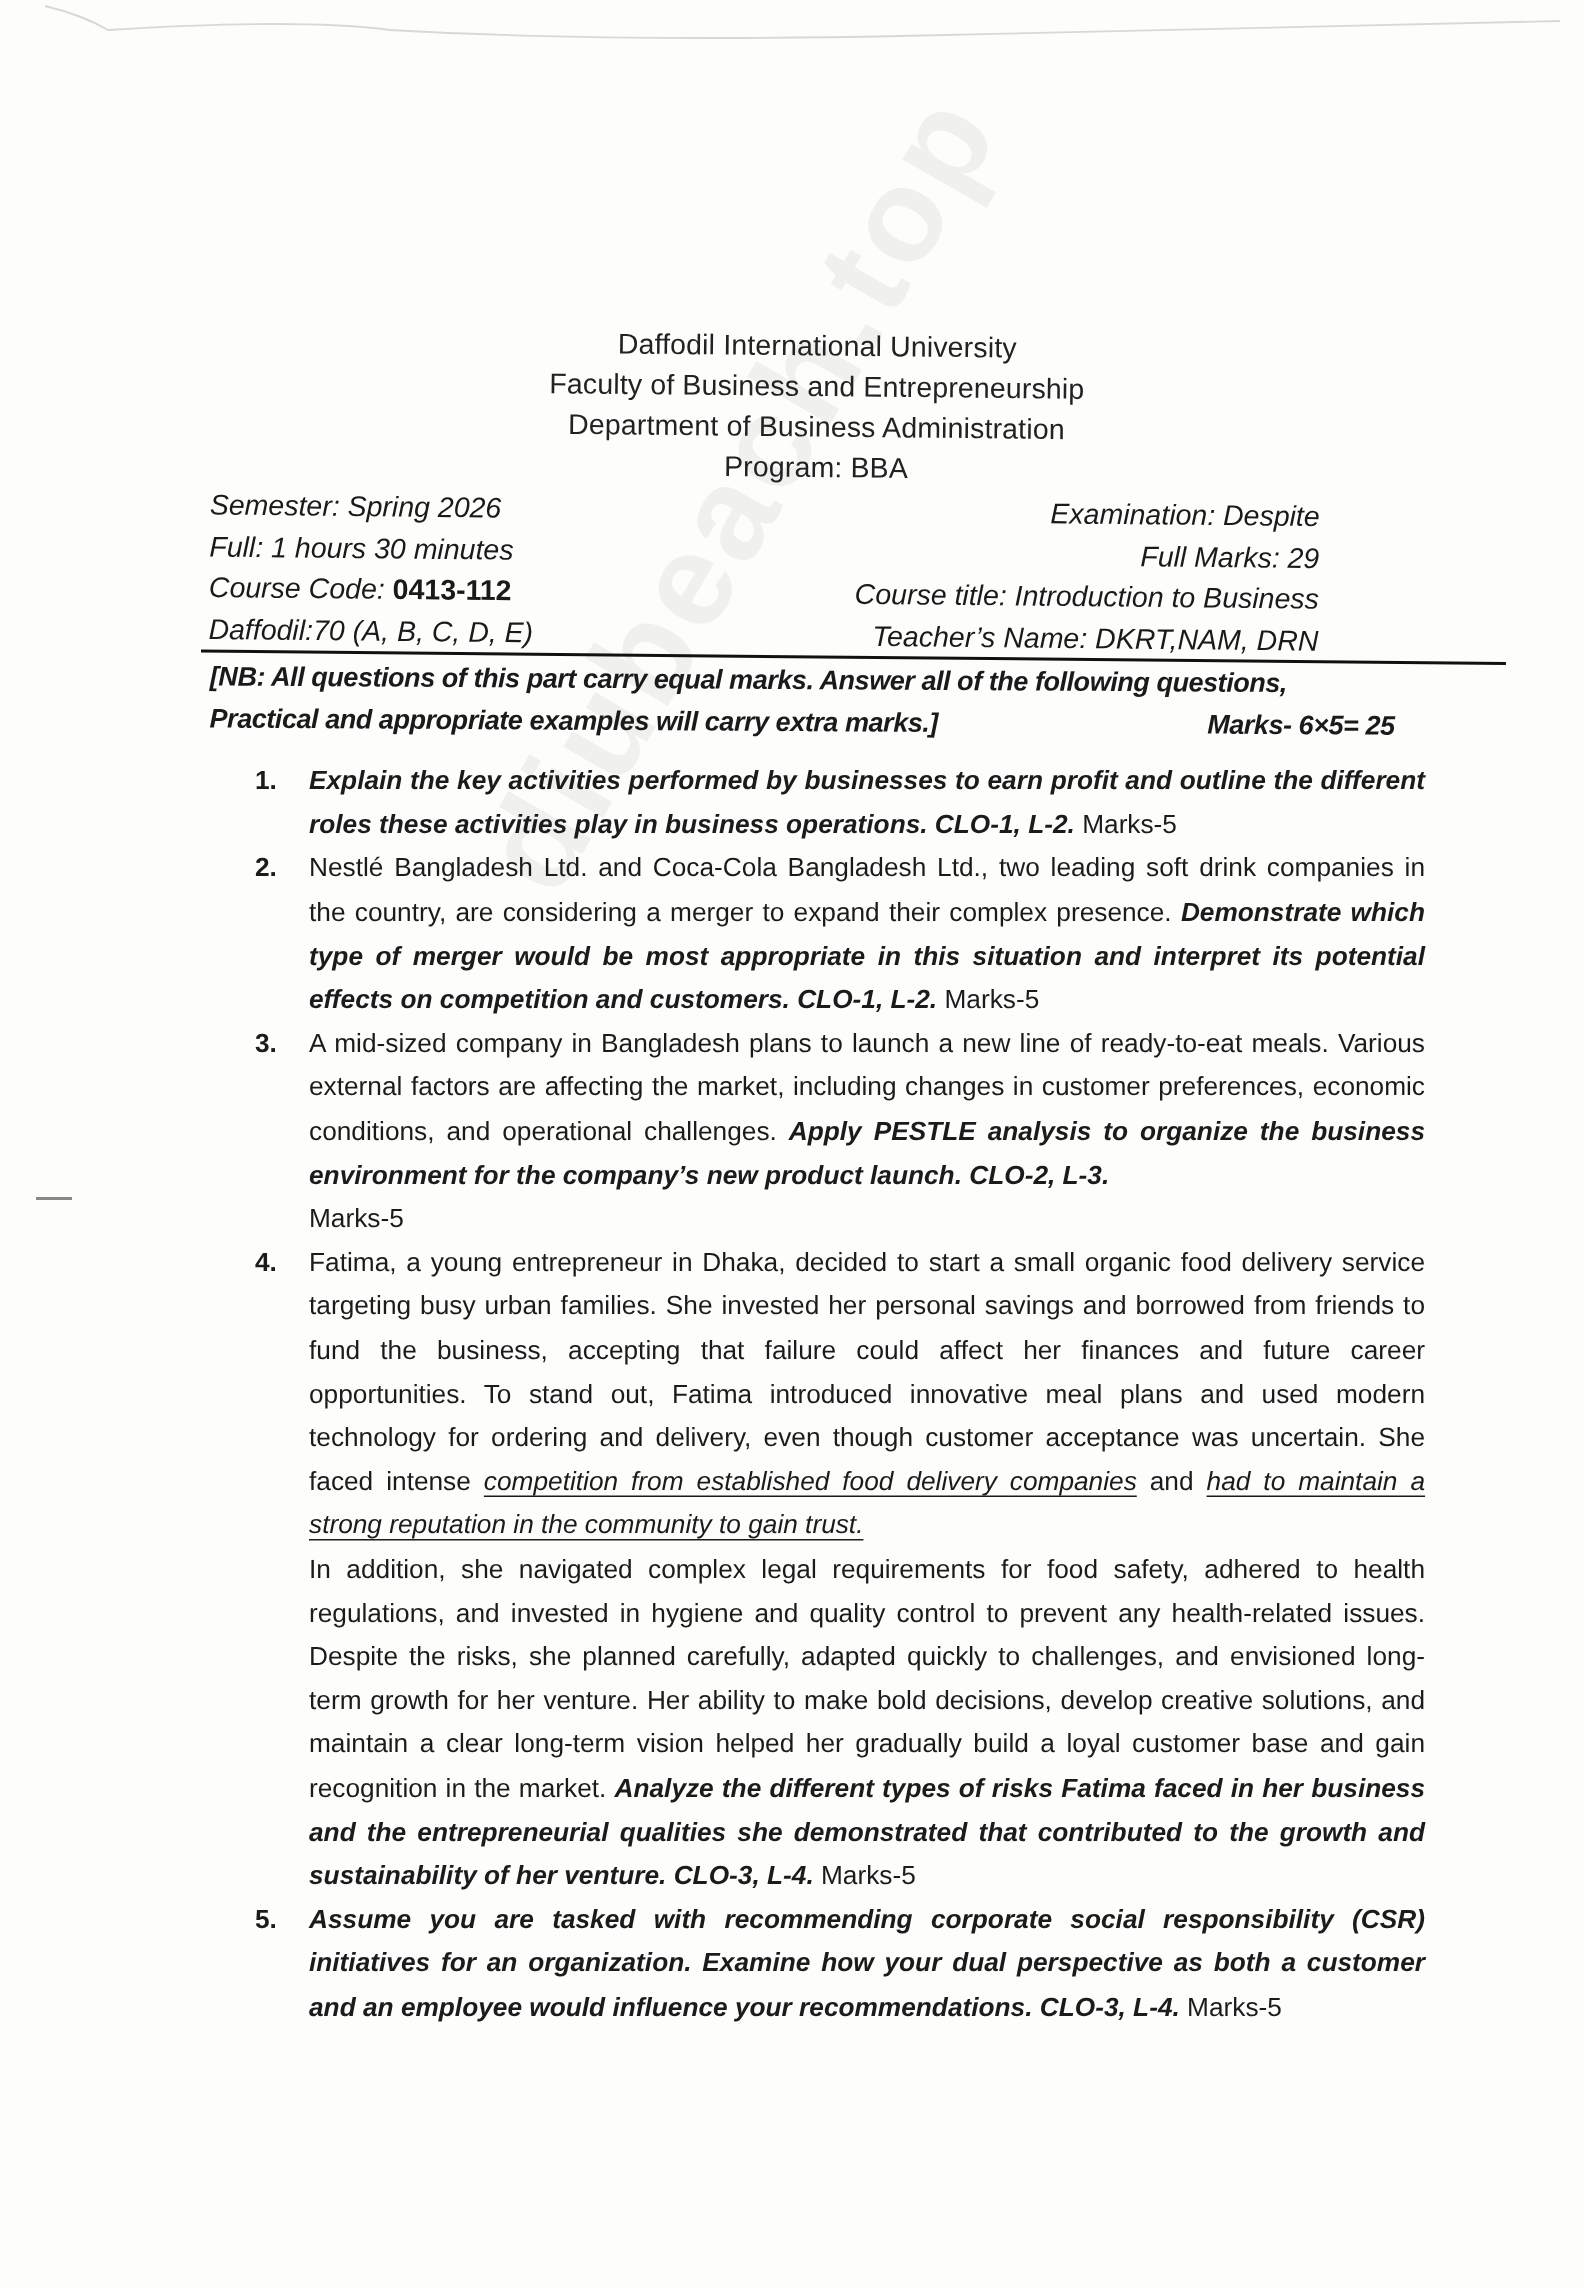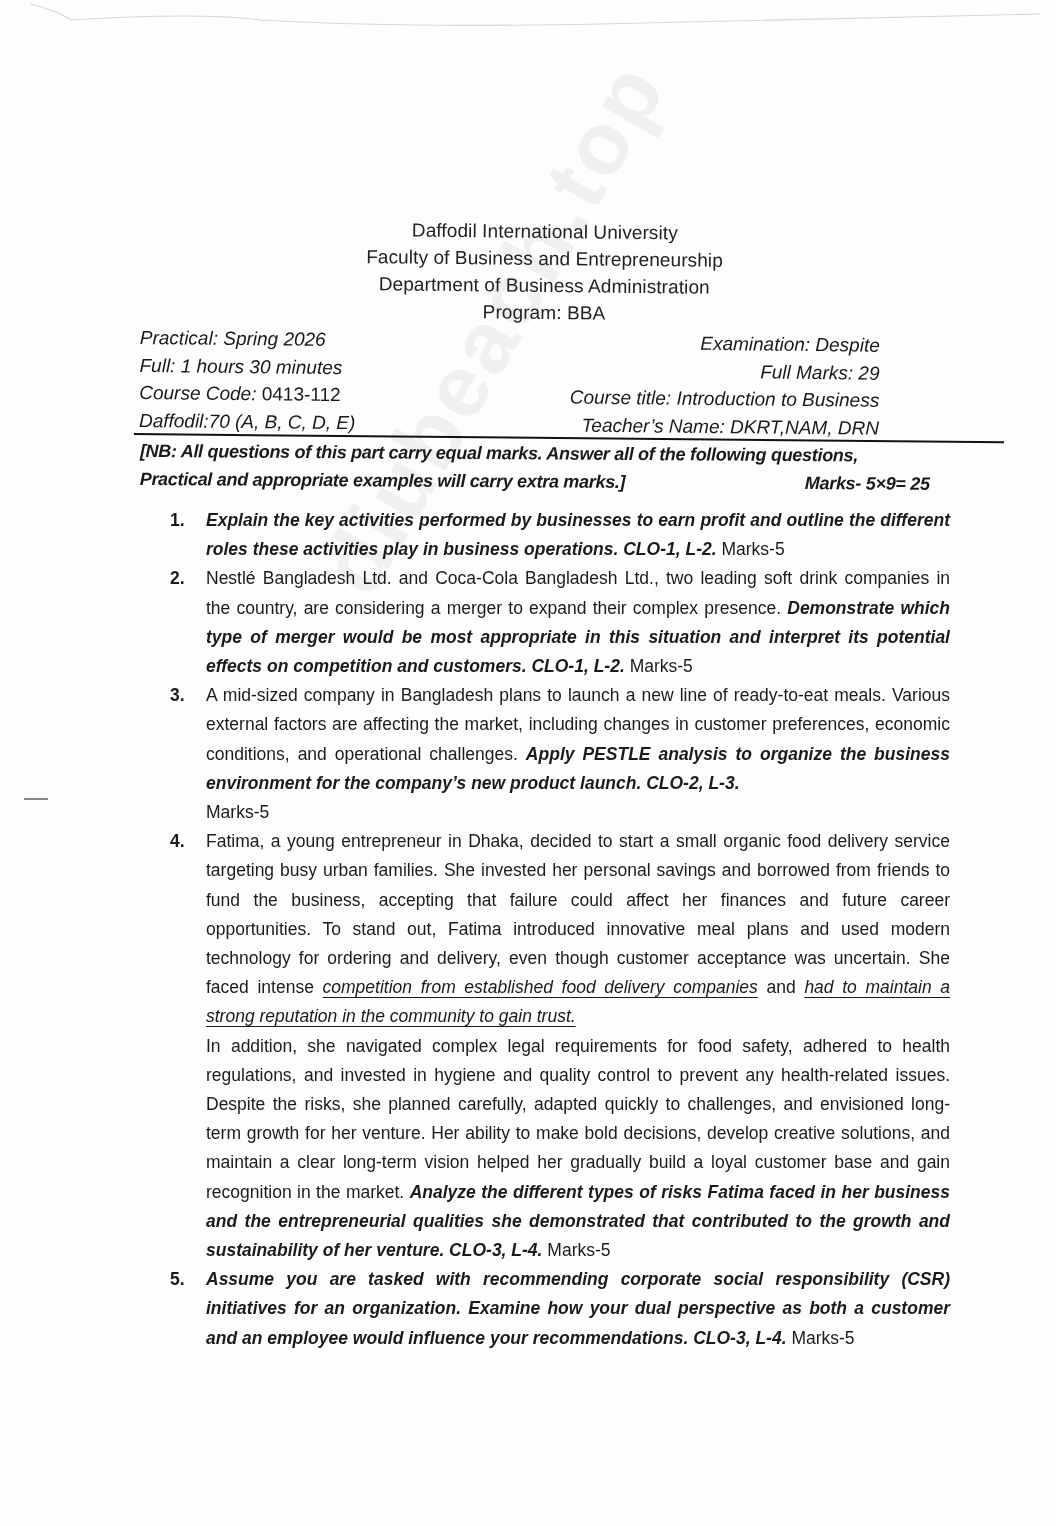--- a/index.html
+++ b/index.html
@@ -49,21 +49,21 @@
       line-height: 27.5px;
       font-style: italic;
       transform: rotate(0.6deg);
       transform-origin: 0 0;
     }
     .meta-row {
       display: flex;
       justify-content: space-between;
       height: 27.5px;
     }
-    .meta .plainval { font-style: normal; font-weight: normal; }
+    .meta .plainval { font-style: normal; font-weight: bold; }
 
     .rule {
       position: absolute;
       left: 134px;
       top: 433px;
       width: 870px;
       height: 2px;
       background: #111;
       transform: rotate(0.55deg);
       transform-origin: 0 0;
@@ -156,21 +156,21 @@
   <div class="header">
     <div>Daffodil International University</div>
     <div>Faculty of Business and Entrepreneurship</div>
     <div>Department of Business Administration</div>
     <div>Program: BBA</div>
   </div>
 
   <div class="meta">
     <div class="meta-row">
       <span>
-        <span>Practical: </span><span class="val">Spring 2026</span>
+        <span>Semester: </span><span class="val">Spring 2026</span>
       </span>
       <span>
         <span>Examination: </span><span class="val">Despite</span>
       </span>
     </div>
     <div class="meta-row">
       <span>
         <span>Full: </span><span class="val">1 hours 30 minutes</span>
       </span>
       <span>
@@ -194,21 +194,21 @@
       </span>
     </div>
   </div>
 
   <div class="rule"></div>
 
   <div class="nb">
     <div>[NB: All questions of this part carry equal marks. Answer all of the following questions,</div>
     <div class="nb-row">
       <span>Practical and appropriate examples will carry extra marks.]</span>
-      <span>Marks- 5×9= 25</span>
+      <span>Marks- 6×5= 25</span>
     </div>
   </div>
 
   <div class="questions">
 
     <div class="q">
       <div class="q-num">1.</div>
       <div class="q-body">
         <span class="b">Explain the key activities performed by businesses to earn profit and outline the different roles these activities play in business operations. CLO-1, L-2.</span><span> Marks-5</span>
       </div>

